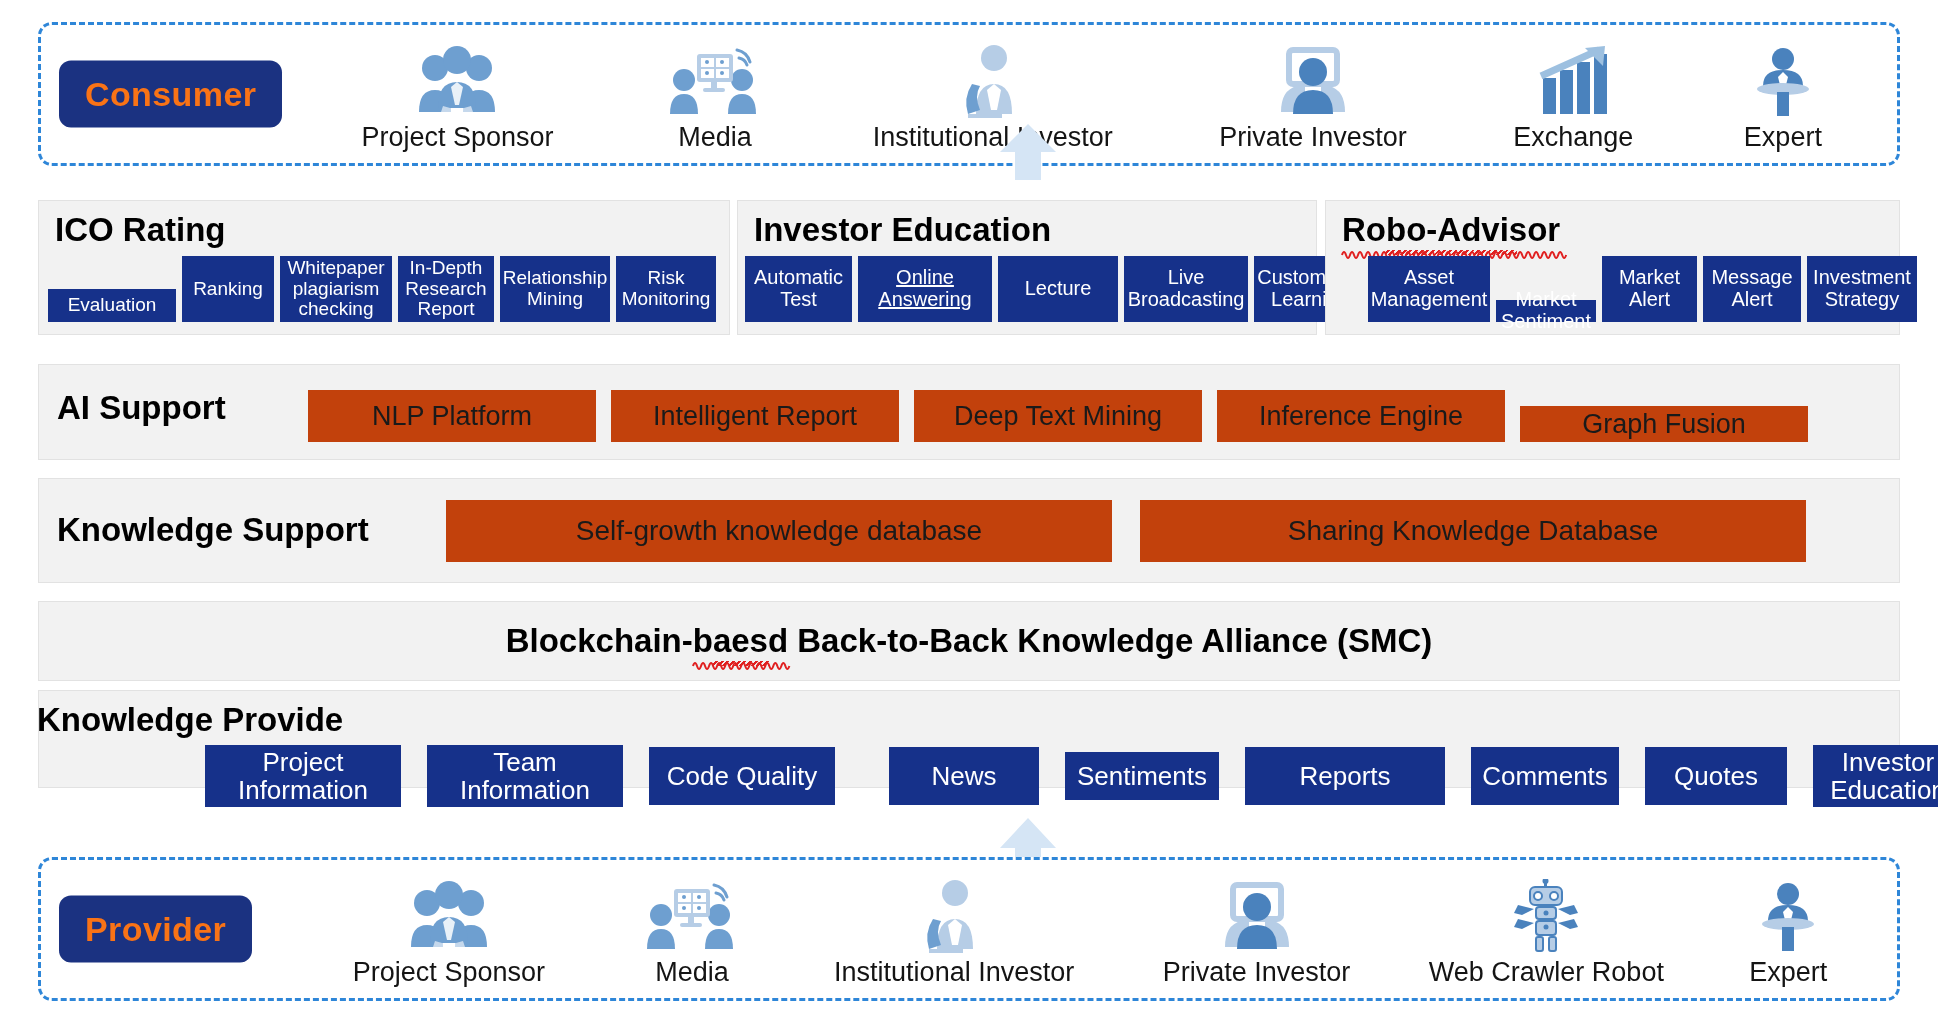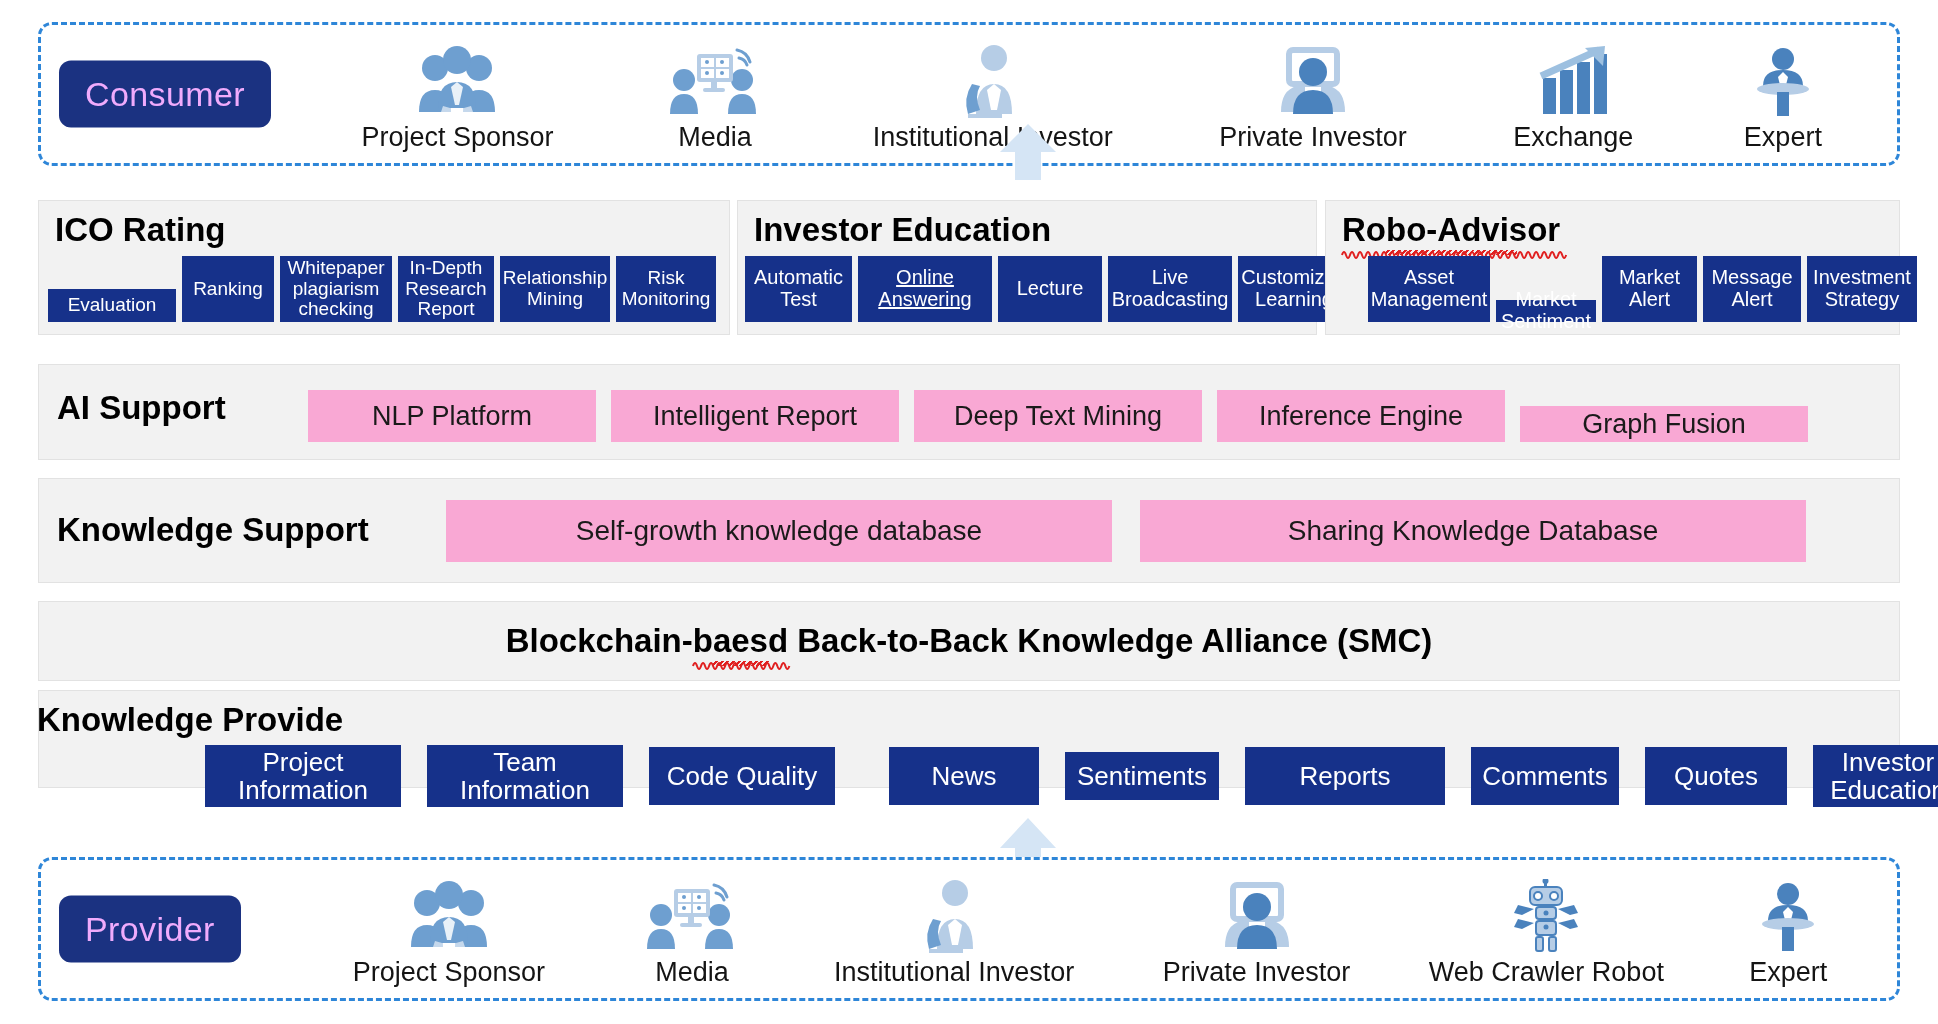--- a/index.html
+++ b/index.html
@@ -25,22 +25,22 @@
   }
   #consumer-band { top: 22px; height: 144px; }
   #provider-band { top: 857px; height: 144px; }
 
   .role-pill {
     position: absolute;
     left: 18px;
     top: 50%;
     transform: translateY(-50%);
     background: #1b3281;
-    color: #f0abfc;
-    font-weight: normal;
+    color: #f97316;
+    font-weight: bold;
     font-size: 34px;
     border-radius: 12px;
     padding: 14px 26px;
     letter-spacing: .4px;
     white-space: nowrap;
   }
 
   .actor-list {
     position: absolute;
     left: 255px; right: 10px; top: 0; bottom: 0;
@@ -93,21 +93,21 @@
     display: flex;
     align-items: center;
     justify-content: center;
     text-align: center;
     line-height: 1.08;
     box-sizing: border-box;
     padding: 2px 6px;
   }
   
   .ychip {
-    background: #f9a8d4;
+    background: #c2410c;
     color: #1a1a1a;
     display: flex;
     align-items: center;
     justify-content: center;
     text-align: center;
     box-sizing: border-box;
   }
 
   
   .sq { position: relative; display: inline-block; }
@@ -253,21 +253,21 @@
     <div class="chip" style="width:110px;">Relationship Mining</div>
     <div class="chip" style="width:100px;">Risk Monitoring</div>
   </div>
 
   <div class="panel" style="left:737px; top:200px; width:580px; height:135px;">
     <div class="panel-title" style="left:16px; top:10px; font-size:33px;">Investor Education</div>
   </div>
   <div class="chip-row" style="left:745px; top:256px; height:66px; font-size:20px;">
     <div class="chip" style="width:107px;">Automatic Test</div>
     <div class="chip" style="width:134px;text-decoration:underline;">Online Answering</div>
-    <div class="chip" style="width:104px;text-align:center;">Lecture</div>
+    <div class="chip" style="width:120px;text-align:center;">Lecture</div>
     <div class="chip" style="width:124px;">Live Broadcasting</div>
     <div class="chip" style="width:112px;">Customized Learning</div>
   </div>
 
   <div class="panel" style="left:1325px; top:200px; width:575px; height:135px;">
     <div class="panel-title" style="left:16px; top:10px; font-size:33px;">
       <span class="sq">Robo-Advisor<svg class="squiggle-svg" viewBox="0 0 218 9" preserveAspectRatio="none">
             <path d="M0 6 q2 -6 4 0 q2 6 4 0 q2 -6 4 0 q2 6 4 0 q2 -6 4 0 q2 6 4 0 q2 -6 4 0 q2 6 4 0 q2 -6 4 0 q2 6 4 0 q2 -6 4 0 q2 6 4 0 q2 -6 4 0 q2 6 4 0 q2 -6 4 0 q2 6 4 0 q2 -6 4 0 q2 6 4 0 q2 -6 4 0 q2 6 4 0 q2 -6 4 0 q2 6 4 0 q2 -6 4 0 q2 6 4 0 q2 -6 4 0 q2 6 4 0 q2 -6 4 0 q2 6 4 0 q2 -6 4 0 q2 6 4 0 q2 -6 4 0 q2 6 4 0 q2 -6 4 0 q2 6 4 0 q2 -6 4 0 q2 6 4 0 q2 -6 4 0 q2 6 4 0 q2 -6 4 0 q2 6 4 0 q2 -6 4 0 q2 6 4 0 q2 -6 4 0 q2 6 4 0 q2 -6 4 0 q2 6 4 0 q2 -6 4 0 q2 6 4 0 q2 -6 4 0 q2 6 4 0 q2 -6 4 0 q2 6 4 0 q2 -6 4 0 q2 6 4 0 q2 -6 4 0 q2 6 4 0" stroke="#e02020" stroke-width="2" fill="none"></path>
           </svg></span>
     </div>

